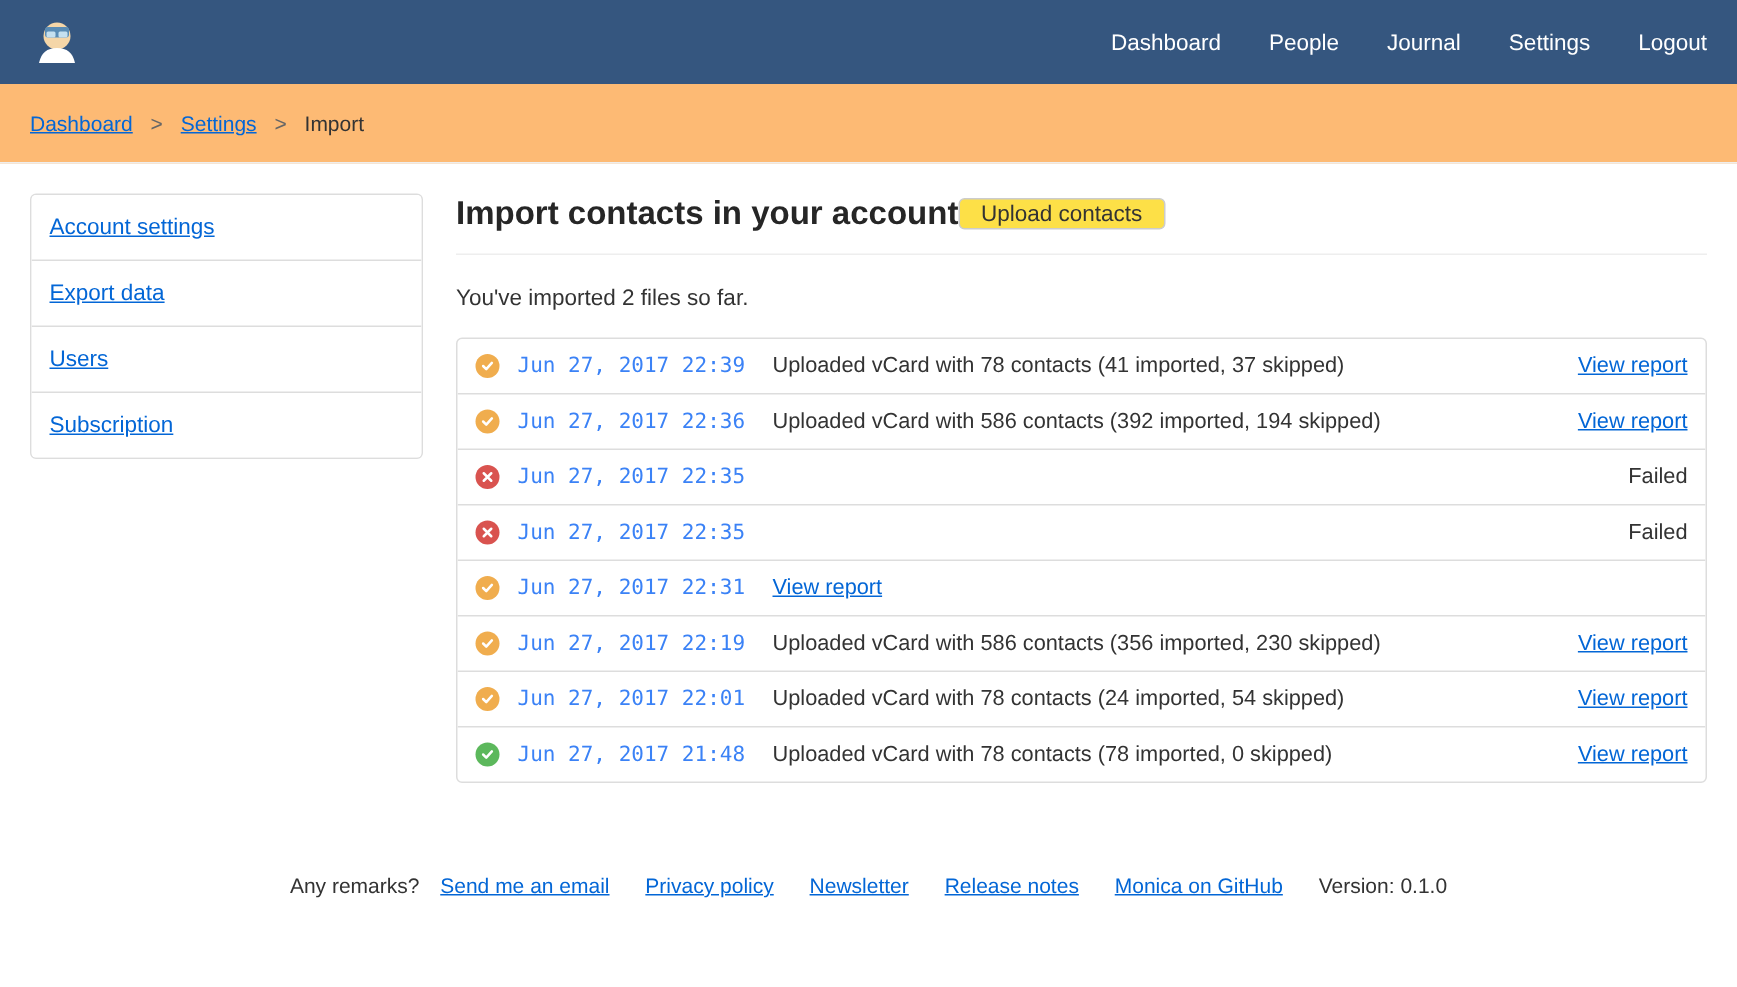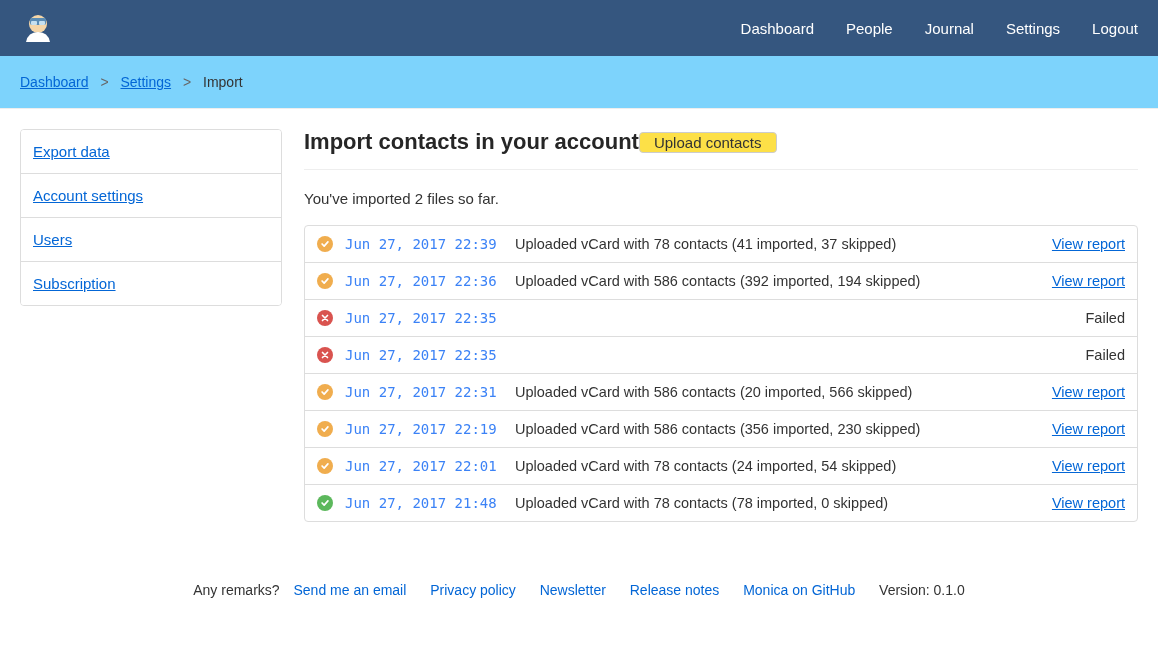--- a/index.html
+++ b/index.html
@@ -4,21 +4,21 @@
   <style>
     * { margin: 0; padding: 0; box-sizing: border-box; }
     body { font-family: -apple-system, BlinkMacSystemFont, "Segoe UI", Helvetica, Arial, sans-serif; font-size: 14px; color: #333; background: #fff; }
     a { text-decoration: none; }
     
     .header { background: #35567f; height: 56px; display: flex; align-items: center; justify-content: space-between; padding: 0 20px; }
     .logo { width: 36px; height: 36px; }
     .nav { display: flex; gap: 32px; }
     .nav a { color: #fff; font-size: 15px; }
     
-    .breadcrumb-bar { background: #7dd3fc; border-bottom: 1px solid #eee; padding: 18px 20px; font-size: 14px; }
+    .breadcrumb-bar { background: #fdba74; border-bottom: 1px solid #eee; padding: 18px 20px; font-size: 14px; }
     .breadcrumb-bar a { color: #0366d6; text-decoration: underline; }
     .breadcrumb-bar .sep { color: #666; margin: 0 8px; }
     .breadcrumb-bar .current { color: #333; }
     
     .container { display: flex; padding: 20px; gap: 22px; max-width: 1158px; }
     
     .sidebar { width: 262px; flex-shrink: 0; }
     .sidebar-list { border: 1px solid #ddd; border-radius: 4px; overflow: hidden; }
     .sidebar-item { display: block; padding: 13px 12px; border-bottom: 1px solid #ddd; font-size: 15px; }
     .sidebar-item:last-child { border-bottom: none; }
@@ -40,21 +40,21 @@
     .status-icon.complete { background: #5cb85c; }
     .status-icon.failed { background: #d9534f; }
     .status-icon svg { width: 10px; height: 10px; }
     .row-date { width: 170px; margin-left: 12px; color: #3b82f6; font-family: "SFMono-Regular", Consolas, monospace; font-size: 14px; }
     .row-desc { flex: 1; color: #333; }
     .row-action { text-align: right; }
     .row-action a { color: #0366d6; text-decoration: underline; }
     .row-action .failed-text { color: #333; }
     
     .footer { text-align: center; padding: 40px 20px 20px; font-size: 14px; color: #333; }
-    .footer a { color: #0366d6; margin: 0 10px; }
+    .footer a { color: #0366d6; text-decoration: underline; margin: 0 10px; }
     .footer .version { margin-left: 10px; }
   </style>
 </head>
 <body>
 
 <div class="header">
   <div class="logo">
     <svg viewBox="0 0 36 36">
       <circle cx="18" cy="14" r="9" fill="#f5d6a8"></circle>
       <rect x="10" y="8" width="16" height="7" rx="2" fill="#5a8cb5"></rect>
@@ -76,22 +76,22 @@
   <a href="#">Dashboard</a>
   <span class="sep">&gt;</span>
   <a href="#">Settings</a>
   <span class="sep">&gt;</span>
   <span class="current">Import</span>
 </div>
 
 <div class="container">
   <aside class="sidebar">
     <div class="sidebar-list">
+      <a href="#" class="sidebar-item link">Account settings</a>
       <a href="#" class="sidebar-item link">Export data</a>
-      <a href="#" class="sidebar-item link">Account settings</a>
       <a href="#" class="sidebar-item link">Users</a>
       <a href="#" class="sidebar-item link">Subscription</a>
     </div>
   </aside>
 
   <main class="main">
     <div class="main-header">
       <h1>Import contacts in your account</h1>
       <button class="upload-btn">Upload contacts</button>
     </div>
@@ -137,21 +137,20 @@
           <span class="row-desc"></span>
           <span class="row-action"><span class="failed-text">Failed</span></span>
         </div>
         <div class="import-row">
           <span class="status-icon success">
             <svg viewBox="0 0 12 12">
               <path d="M2.5 6 L5 8.5 L9.5 3.5" stroke="#fff" stroke-width="2" fill="none" stroke-linecap="round" stroke-linejoin="round"></path>
             </svg>
           </span>
           <span class="row-date">Jun 27, 2017 22:31</span>
-          <span class="row-desc">Uploaded vCard with 586 contacts (20 imported, 566 skipped)</span>
           <span class="row-action"><a href="#">View report</a></span>
         </div>
         <div class="import-row">
           <span class="status-icon success">
             <svg viewBox="0 0 12 12">
               <path d="M2.5 6 L5 8.5 L9.5 3.5" stroke="#fff" stroke-width="2" fill="none" stroke-linecap="round" stroke-linejoin="round"></path>
             </svg>
           </span>
           <span class="row-date">Jun 27, 2017 22:19</span>
           <span class="row-desc">Uploaded vCard with 586 contacts (356 imported, 230 skipped)</span>

